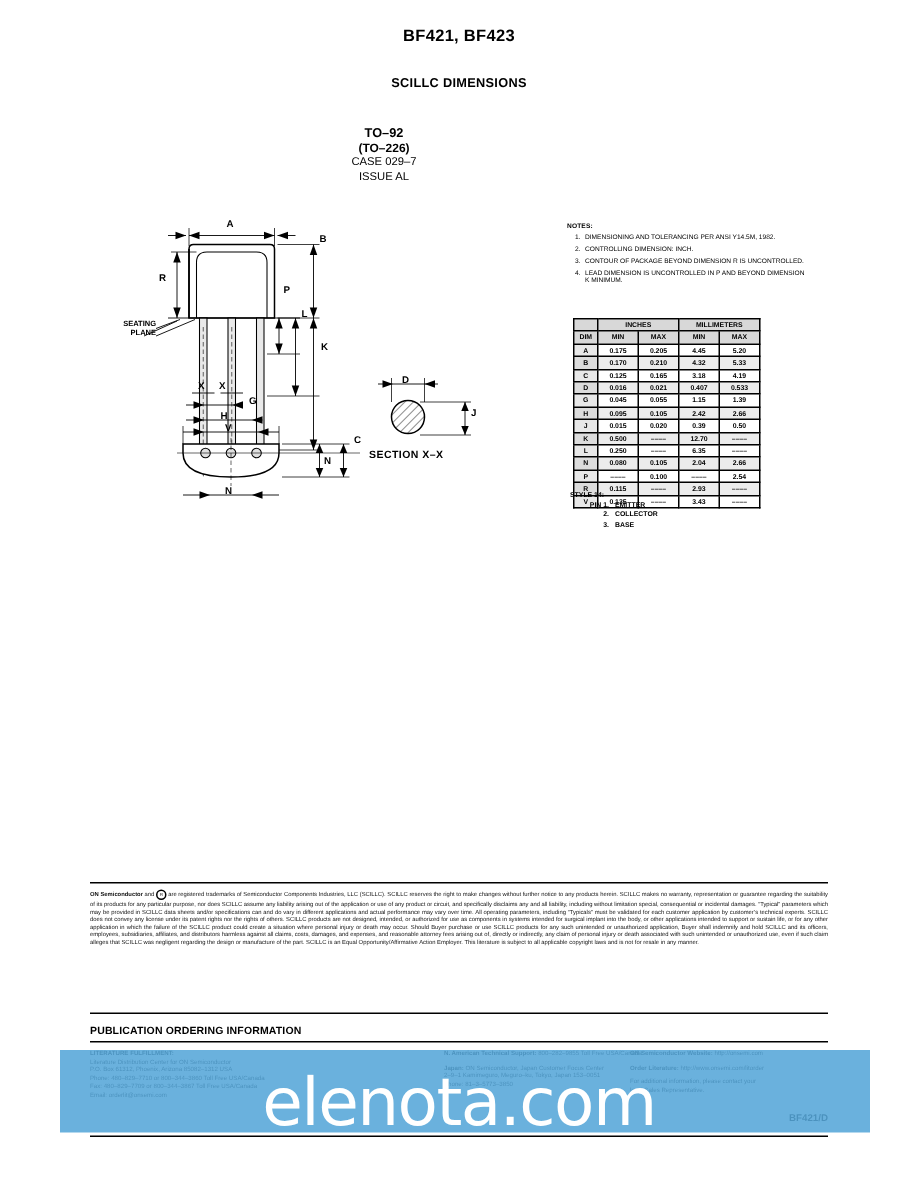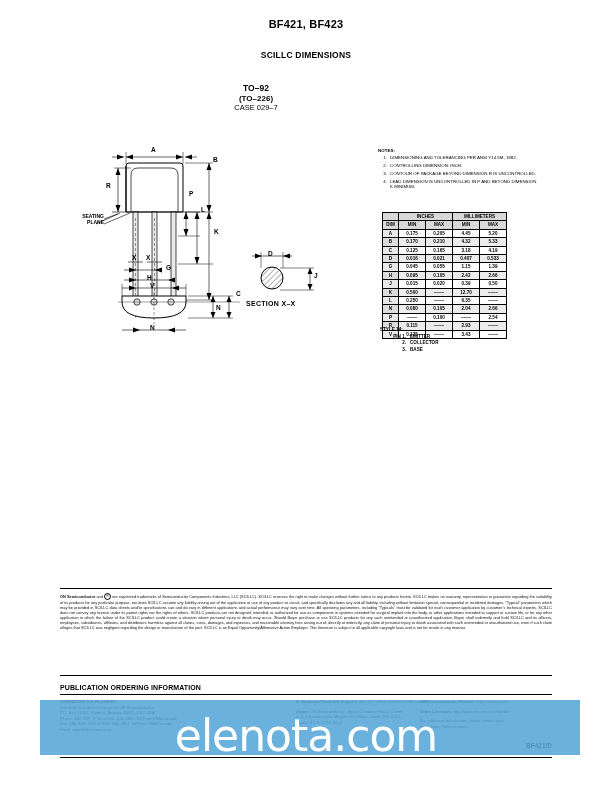--- a/index.html
+++ b/index.html
@@ -115,20 +115,21 @@
 
 <div class="page">
 
   <div class="doc-title">BF421, BF423</div>
   <div class="section-title">SCILLC DIMENSIONS</div>
 
   <div class="pkg-block">
     <div class="pkg-1">TO–92</div>
     <div class="pkg-2">(TO–226)</div>
     <div>CASE 029–7</div>
+    <div>ISSUE AL</div>
   </div>
 
   <svg class="drawings" viewBox="0 0 612 792">
     <g stroke="#000" fill="none" stroke-width="0.8">
 
       <path d="M126 166 L126 212 L183 212 L183 166 Q183 163 180 163 L129 163 Q126 163 126 166 Z" fill="#ffffff" stroke="#000" stroke-width="1"></path>
 
       <path d="M131 212 L131 175 Q131 168 138 168 L171 168 Q178 168 178 175 L178 212" stroke="#000" stroke-width="0.7"></path>
 
       <line x1="126" y1="166" x2="126" y2="212" stroke="#000" stroke-width="1"></line>

